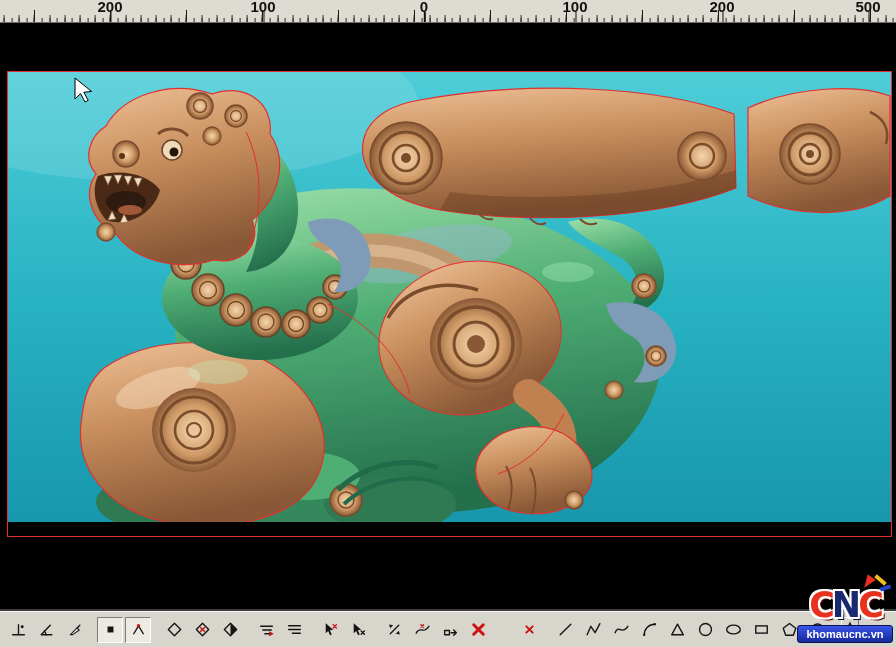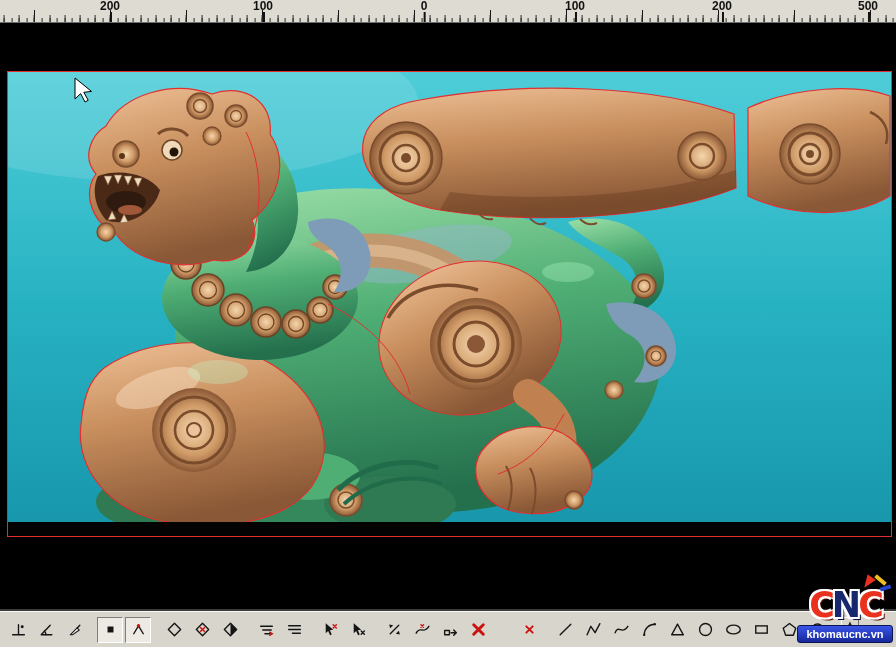--- a/index.html
+++ b/index.html
@@ -10,21 +10,21 @@
   .ruler{position:absolute;top:0;left:0;width:896px;height:22px;background:#dedbd2;
          border-bottom:1px solid #6e6e6e;}
   .ruler-ticks{position:absolute;left:0;right:0;bottom:0;height:22px;
     background-image:
       repeating-linear-gradient(90deg,#2a2a2a 0 1px,transparent 1px 7.6px),
       repeating-linear-gradient(90deg,#2a2a2a 0 1px,transparent 1px 15.2px),
       repeating-linear-gradient(90deg,#111 0 1px,transparent 1px 76px);
     background-size:100% 4px,100% 7px,100% 12px;
     background-position:left 3.6px bottom 0,left 3.6px bottom 0,left 34px bottom 0;
     background-repeat:repeat-x;}
-  .rlabel{position:absolute;top:1px;transform:translateX(-50%);font-size:12px;
+  .rlabel{position:absolute;top:1px;transform:translateX(-50%);font-size:15px;
           font-weight:bold;color:#111;line-height:11px;}
   .rlabel::after{content:"";position:absolute;left:50%;top:11px;width:1.5px;height:10px;background:#111;}
 
   
   .canvas{position:absolute;left:7px;top:71px;width:883px;height:464px;
           border:1px solid #e03030;background:#1ba4b8;}
   .canvas svg{display:block;}
 
   
   .toolbar{position:absolute;left:0;bottom:0;width:896px;height:36px;background:#d8d5cc;

